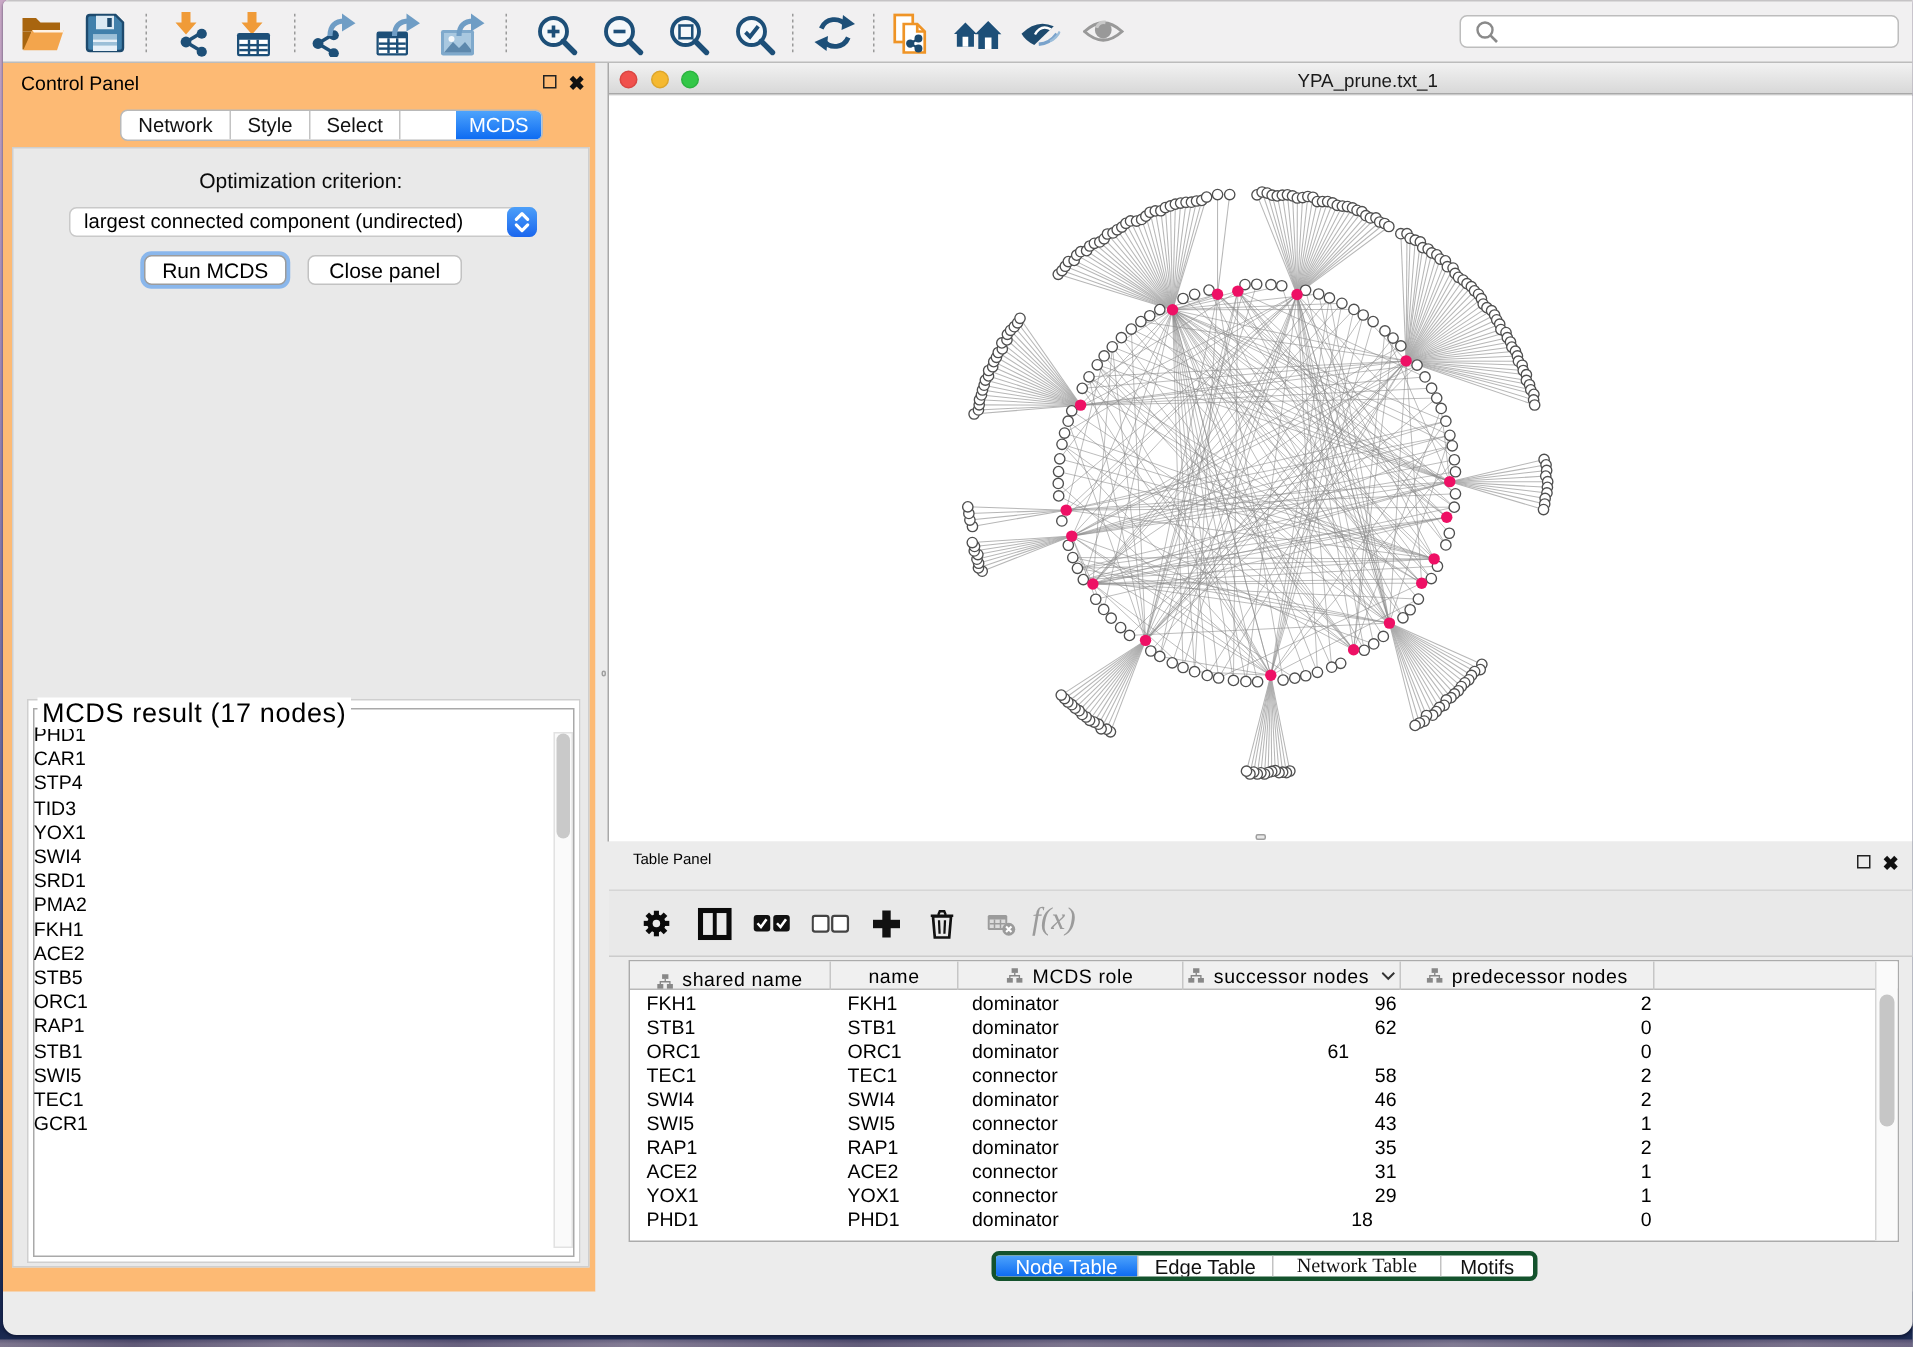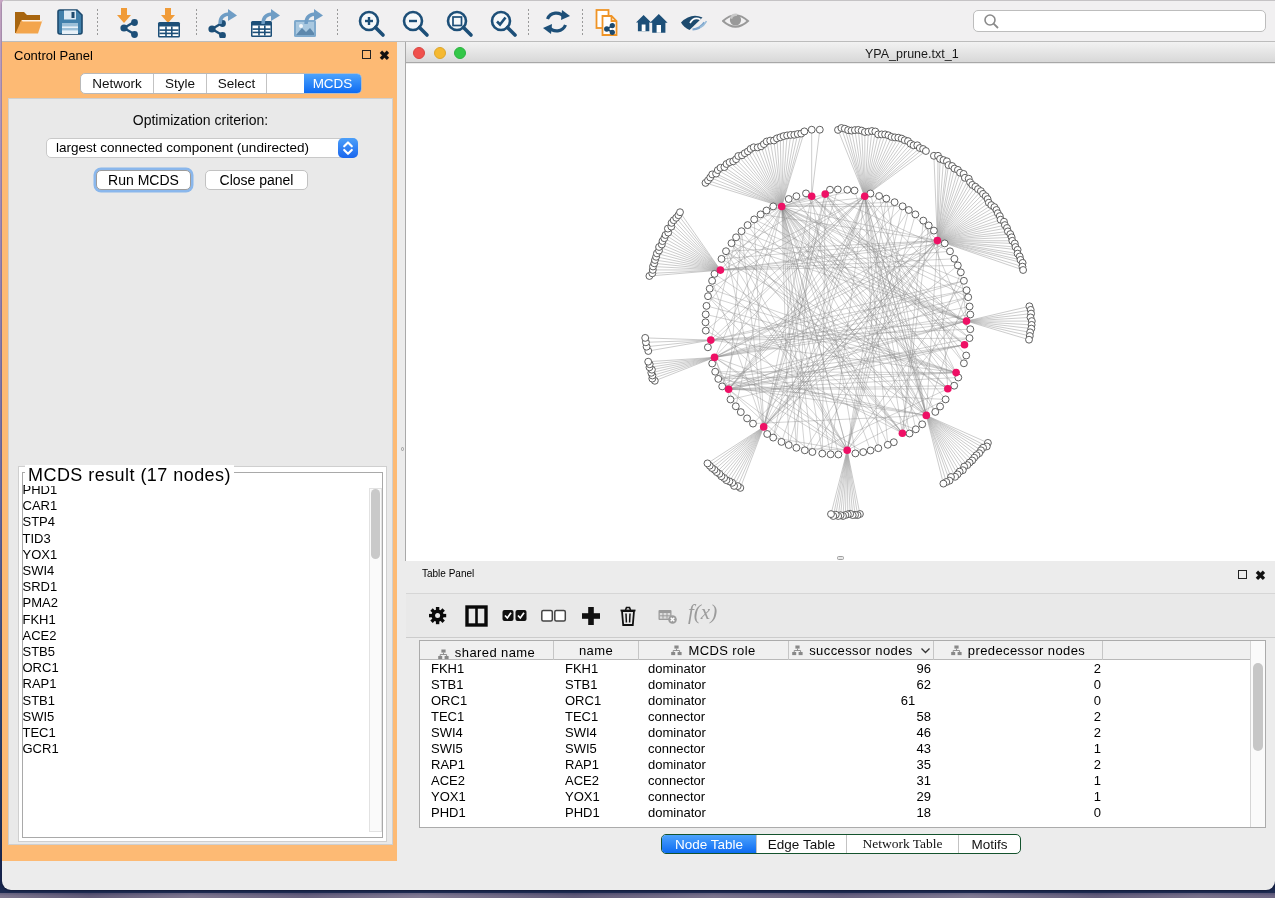--- a/index.html
+++ b/index.html
@@ -73,21 +73,21 @@
 #tbl-head { position:absolute; left:0; top:0; width:100%; height:19px; background:#f0f0f0;
   border-bottom:1px solid #b9b9b9; font-size:13px; letter-spacing:0.4px; color:#000; }
 #tbl-head .col { position:absolute; top:0; height:19px; border-right:1px solid #c6c6c6;
   display:flex; align-items:center; justify-content:center; }
 #tbl-body { position:absolute; left:0; top:20px; width:100%; font-size:13px; color:#000; }
 #tbl-body .row { position:absolute; height:16px; width:100%; }
 #tbl-body .c { position:absolute; }
 #tbl .vsb { position:absolute; right:0; top:0px; width:15px; height:100%; background:#fafafa; border-left:1px solid #d5d5d5;}
 #tbl .vsb .th { position:absolute; left:2px; top:22px; width:10px; height:88px; background:#c6c6c6; border-radius:5px;}
 #tp-tabs { position:absolute; left:255px; top:270px; height:20px; display:flex;
-  border:1px solid #14532d; border-radius:5px; background:#fff; overflow:hidden; }
+  border:3px solid #14532d; border-radius:5px; background:#fff; overflow:hidden; }
 #tp-tabs .seg { height:100%; display:flex; align-items:center; justify-content:center;
   font-size:13.5px; color:#111; border-right:1px solid #c3c3c3; }
 #tp-tabs .seg:last-child { border-right:none; }
 #tp-tabs .sel { background:linear-gradient(180deg,#4da3fc,#0d6bf2); color:#fff; }
 
 #statusbar { position:absolute; left:0; top:858px; width:1273px; height:32px; background:#ececec;
   border-top:1px solid #c3c3c3; }
 #sb-left { position:absolute; left:13px; top:6px; width:28px; height:23px; background:#f7f7f7;
   border:1px solid #b2b2b2; }
 #sb-mem { position:absolute; right:9px; top:7px; width:75px; height:23px;
@@ -1129,21 +1129,21 @@
 <span class="c" style="left:11px;">STB1</span>
 <span class="c" style="left:145px;">STB1</span>
 <span class="c" style="left:228px;">dominator</span>
 <span class="c" style="left:465px;width:46px;text-align:right;">62</span>
 <span class="c" style="left:635px;width:46px;text-align:right;">0</span>
 </div>
           <div class="row" style="top:32px;">
 <span class="c" style="left:11px;">ORC1</span>
 <span class="c" style="left:145px;">ORC1</span>
 <span class="c" style="left:228px;">dominator</span>
-<span class="c" style="left:465px;width:46px;text-align:center;">61</span>
+<span class="c" style="left:465px;width:46px;text-align:left;">61</span>
 <span class="c" style="left:635px;width:46px;text-align:right;">0</span>
 </div>
           <div class="row" style="top:48px;">
 <span class="c" style="left:11px;">TEC1</span>
 <span class="c" style="left:145px;">TEC1</span>
 <span class="c" style="left:228px;">connector</span>
 <span class="c" style="left:465px;width:46px;text-align:right;">58</span>
 <span class="c" style="left:635px;width:46px;text-align:right;">2</span>
 </div>
           <div class="row" style="top:64px;">
@@ -1178,21 +1178,21 @@
 <span class="c" style="left:11px;">YOX1</span>
 <span class="c" style="left:145px;">YOX1</span>
 <span class="c" style="left:228px;">connector</span>
 <span class="c" style="left:465px;width:46px;text-align:right;">29</span>
 <span class="c" style="left:635px;width:46px;text-align:right;">1</span>
 </div>
           <div class="row" style="top:144px;">
 <span class="c" style="left:11px;">PHD1</span>
 <span class="c" style="left:145px;">PHD1</span>
 <span class="c" style="left:228px;">dominator</span>
-<span class="c" style="left:465px;width:46px;text-align:right;">18</span>
+<span class="c" style="left:465px;width:46px;text-align:center;">18</span>
 <span class="c" style="left:635px;width:46px;text-align:right;">0</span>
 </div>
         </div>
     <div class="vsb">
           <div class="th"></div>
         </div>
   </div>
   <div id="tp-tabs">
     <div class="seg sel" style="width:95px;">Node Table</div>
     <div class="seg" style="width:90px;">Edge Table</div>

